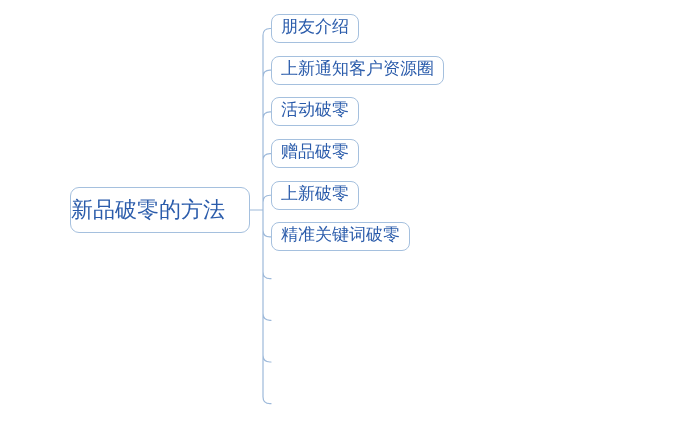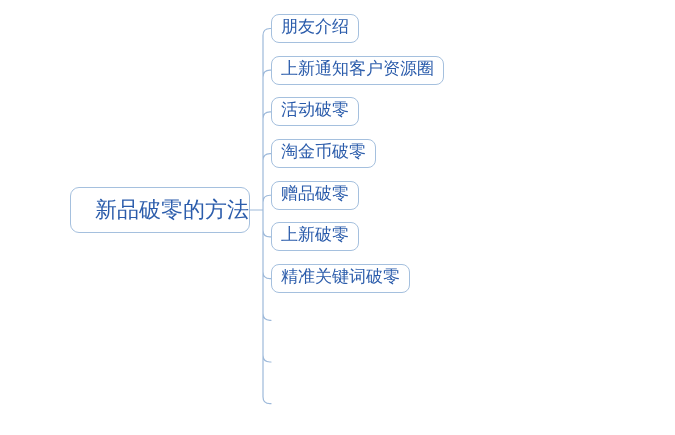--- a/index.html
+++ b/index.html
@@ -29,21 +29,21 @@
     position: absolute;
     left: 70px;
     top: 187px;
     width: 180px;
     height: 46px;
     border: 1px solid var(--border);
     border-radius: 9px;
     background: var(--bg);
     display: flex;
     align-items: center;
-    justify-content: flex-end;
+    justify-content: flex-start;
     font-size: 22px;
     color: var(--text);
     white-space: nowrap;
     cursor: default;
   }
   .children {
     position: absolute;
     left: 271px;
     top: 14px;
     display: flex;
@@ -81,23 +81,20 @@
       <div class="child-node">
         <span>朋友介绍</span>
       </div>
       <div class="child-node">
         <span>上新通知客户资源圈</span>
       </div>
       <div class="child-node">
         <span>活动破零</span>
       </div>
       <div class="child-node">
-        <span>淘金币破零</span>
-      </div>
-      <div class="child-node">
         <span>赠品破零</span>
       </div>
       <div class="child-node">
         <span>上新破零</span>
       </div>
       <div class="child-node">
         <span>精准关键词破零</span>
       </div>
     </div>
 </div>

